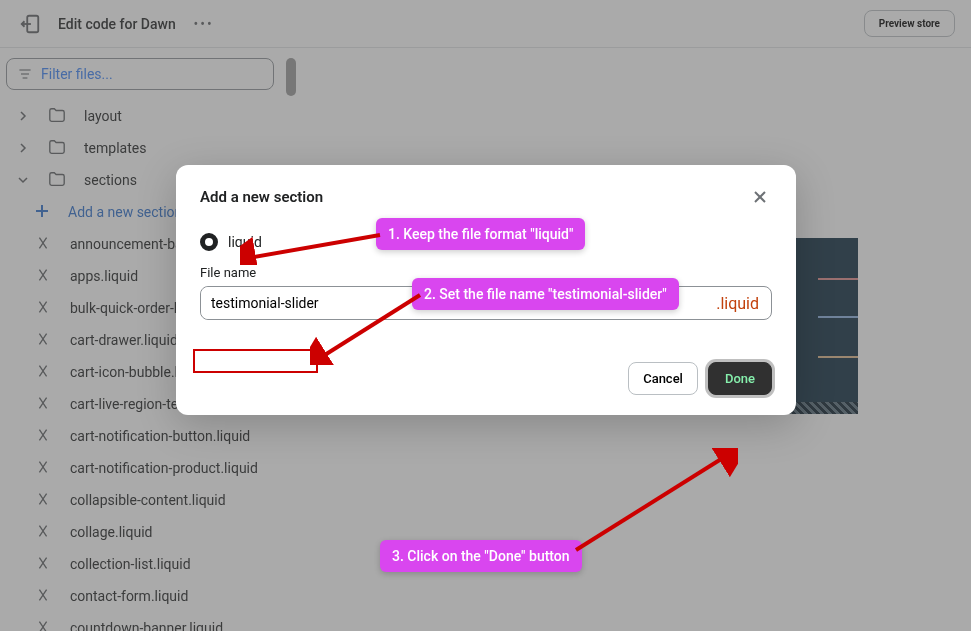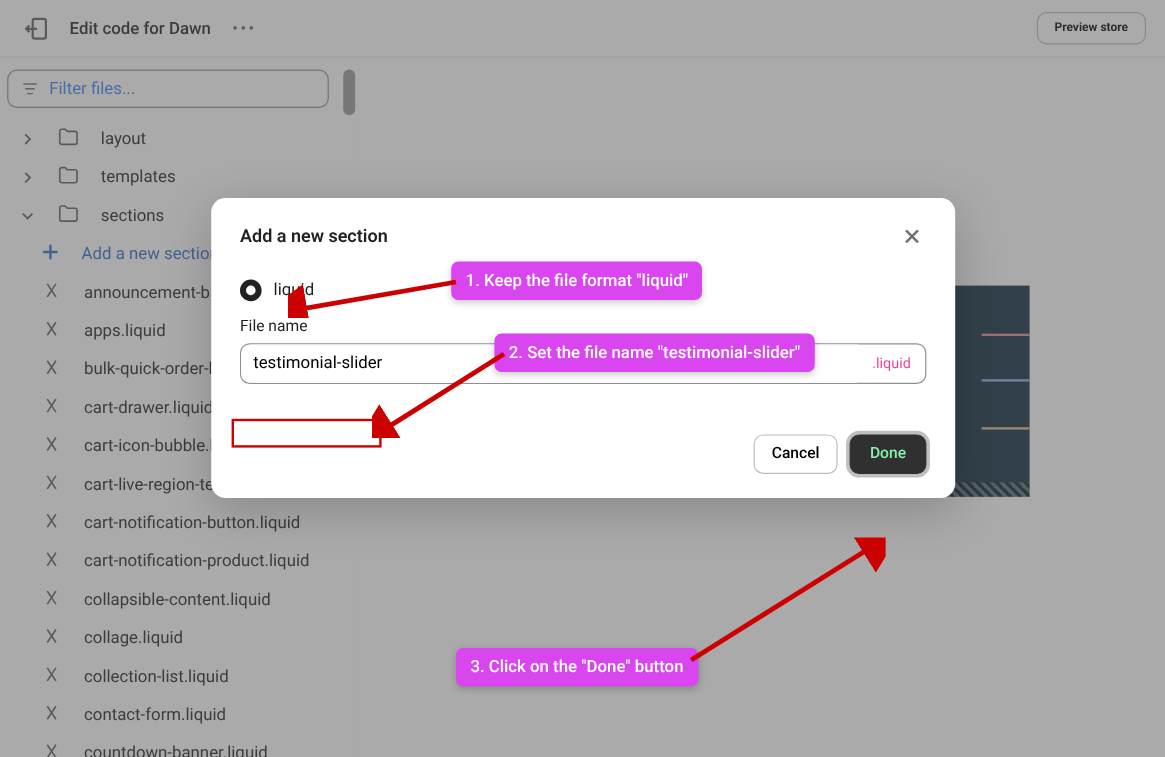--- a/index.html
+++ b/index.html
@@ -39,21 +39,21 @@
     .modal-head { display: flex; align-items: center; justify-content: space-between; margin-bottom: 24px; }
     .modal-title { font-weight: 600; font-size: 15px; }
     .close-btn { width: 24px; height: 24px; display: flex; align-items: center; justify-content: center; cursor: pointer; color: #6d7175; font-size: 18px; }
     .radio-row { display: flex; align-items: center; gap: 10px; margin-bottom: 12px; cursor: pointer; }
     .radio { width: 18px; height: 18px; border-radius: 50%; border: 2px solid #8c9196; position: relative; flex-shrink: 0; }
     .radio.selected { border-color: #202223; border-width: 5px; }
     .field-label { font-size: 13px; margin-top: 14px; margin-bottom: 6px; color: #202223; }
     .input-wrap { display: flex; align-items: center; border: 2px solid #b00; border-radius: 8px; }
     .input-wrap.norm { border: 1px solid #8c9196; }
     .text-input { flex: 1; border: none; padding: 8px 10px; font-size: 14px; outline: none; border-radius: 8px 0 0 8px; width: 100%; }
-    .ext { padding: 0 12px; color: #ec4899; font-size: 12px; }
+    .ext { padding: 0 12px; color: #c2410c; font-size: 16px; }
     .modal-foot { display: flex; justify-content: flex-end; gap: 10px; margin-top: 42px; }
     .btn-cancel { background: #fff; border: 1px solid #babfc3; border-radius: 8px; padding: 8px 14px; font-weight: 500; cursor: pointer; font-size: 13px; }
     .btn-done { background: #303030; color: #86efac; border: 1px solid #303030; border-radius: 8px; padding: 8px 16px; font-weight: 500; cursor: pointer; font-size: 13px; box-shadow: 0 0 0 3px rgba(0,0,0,0.25); }
 
     
     .callout { position: absolute; background: #d946ef; color: #fff; padding: 8px 12px; border-radius: 6px; font-size: 14px; font-weight: 500; box-shadow: 0 2px 6px rgba(0,0,0,0.2); white-space: nowrap; }
     .arrow { position: absolute; pointer-events: none; }
     .hl-box { position: absolute; border: 2px solid #c00; pointer-events: none; }
   </style>
 </head>

